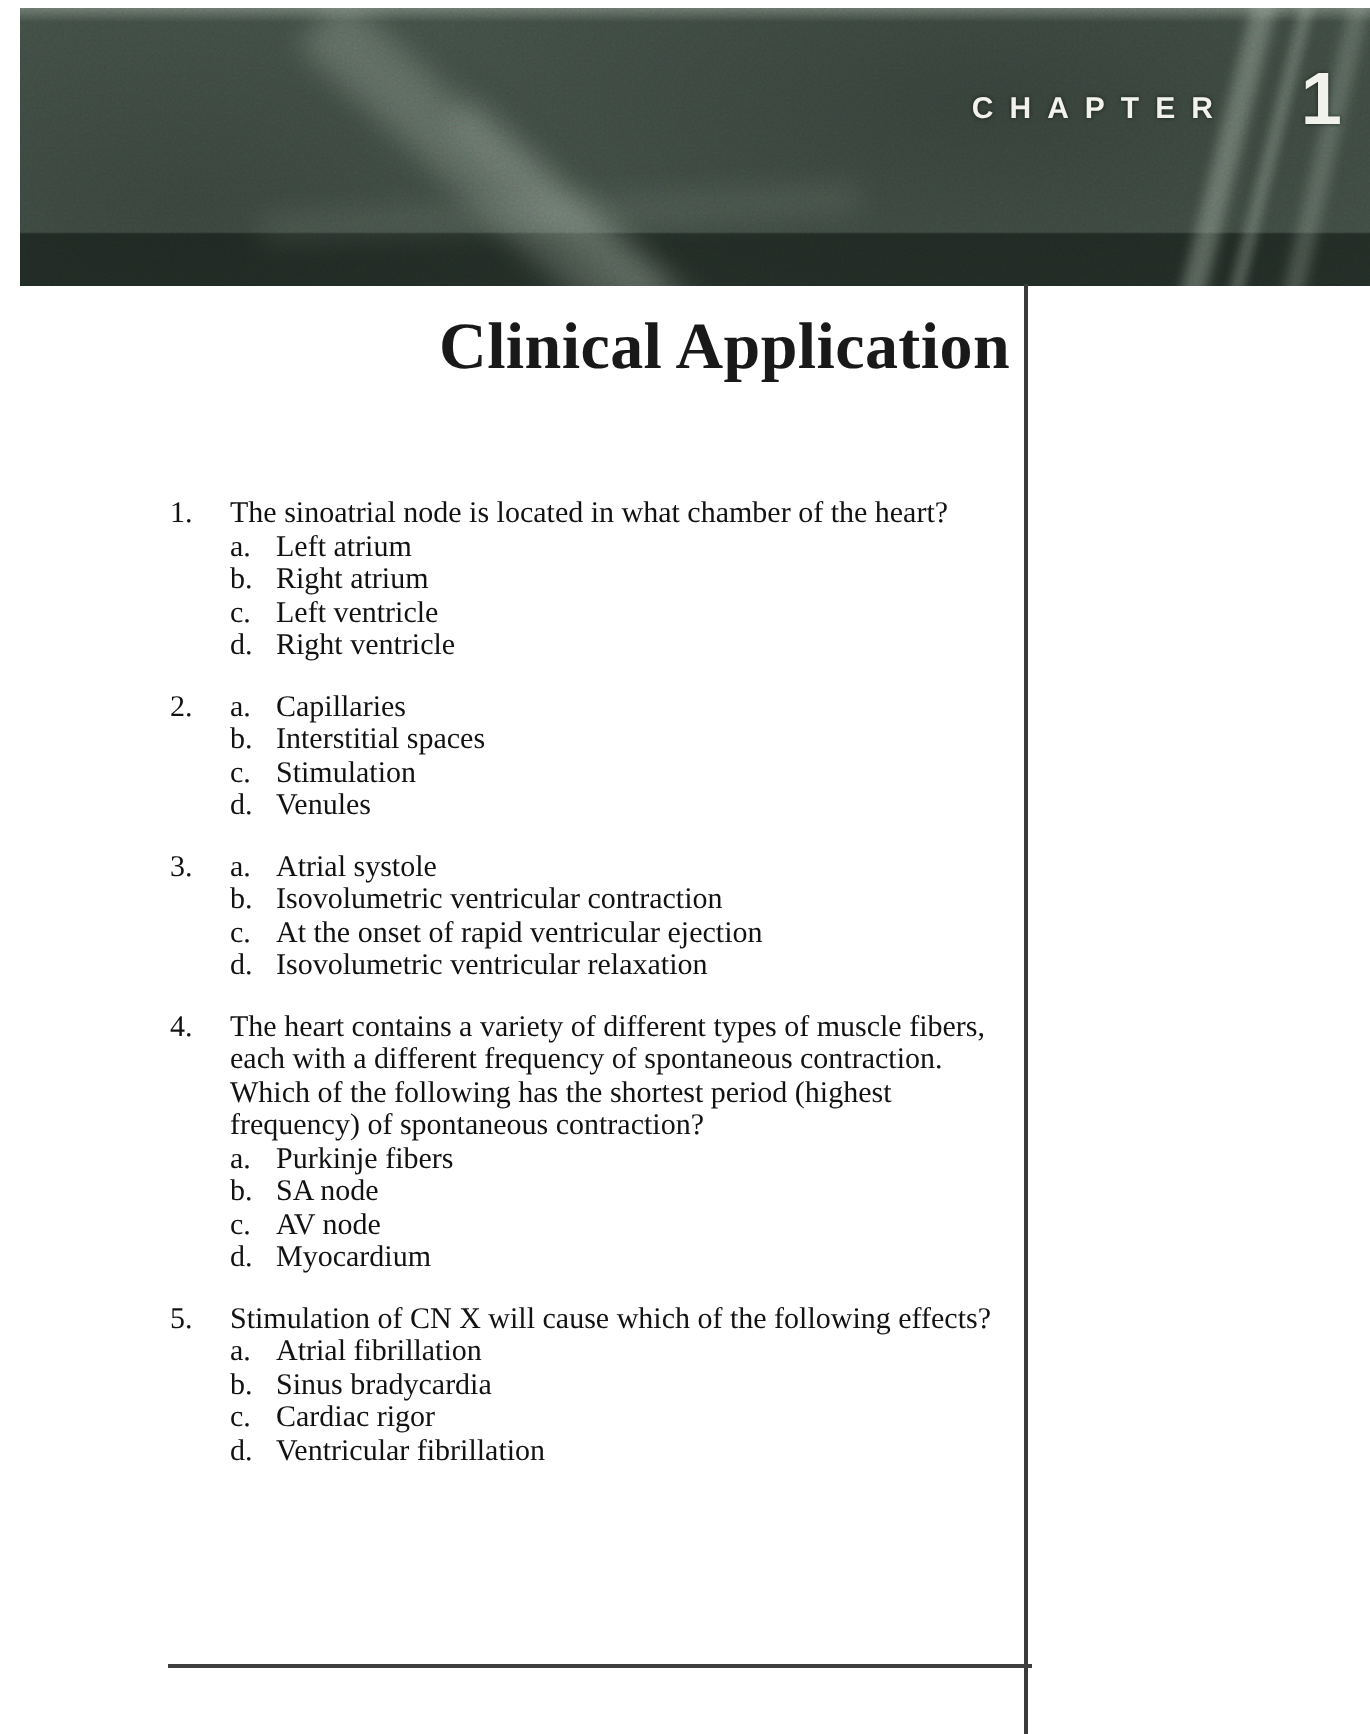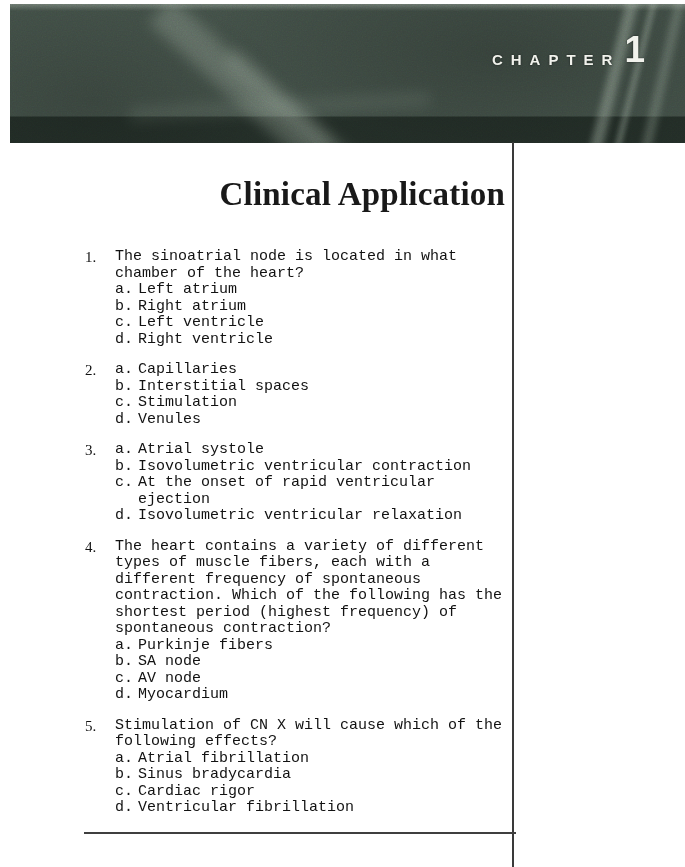--- a/index.html
+++ b/index.html
@@ -36,24 +36,25 @@
   .streak.s1 { left: 215px; top: -30px; width: 34px; height: 220px; transform: rotate(-48deg); opacity: 0.28; }
   .streak.s2 { left: 280px; top: 20px;  width: 20px; height: 190px; transform: rotate(-48deg); opacity: 0.20; }
   .streak.s3 { left: 596px; top: -20px; width: 12px; height: 200px; transform: rotate(14deg); opacity: 0.38; filter: blur(3px); }
   .streak.s4 { left: 620px; top: -20px; width: 7px;  height: 200px; transform: rotate(14deg); opacity: 0.30; filter: blur(2px); }
   .streak.s5 { left: 646px; top: -20px; width: 10px; height: 200px; transform: rotate(13deg); opacity: 0.26; filter: blur(3px); }
   .streak.s6 { left: 120px; top: 96px;  width: 300px; height: 14px; transform: rotate(-3deg); opacity: 0.12; }
   .noise-svg { position: absolute; left: 0; top: 0; width: 100%; height: 100%; opacity: 0.20; mix-blend-mode: overlay; }
 
   .chapter-tag {
     position: absolute;
-    top: 27px; right: 40px;
+    top: 27px; right: 14px;
     display: flex;
-    align-items: flex-end;
+    align-items: center;
     color: #f1f2ec;
+    gap: 32px;
   }
   .chapter-word {
     font-family: "Liberation Sans", sans-serif;
     font-size: 15px;
     font-weight: 600;
     letter-spacing: 8px;
     margin-top: 10px;
     text-shadow: 0 0 2px rgba(0,0,0,0.6);
   }
   .chapter-num {
@@ -83,35 +84,34 @@
   .title {
     position: absolute;
     left: 40px; right: 180px;
     top: 155px;
     text-align: right;
     font-weight: 700;
     font-size: 33px;
     line-height: 39px;
     color: #191919;
     letter-spacing: 0.2px;
-    margin-top: 20px;
   }
 
   
   .questions {
     position: absolute;
     left: 85px; top: 249px;
     width: 424px;
     font-size: 15px;
     line-height: 16.5px;
     color: #121212;
   }
   .question { display: flex; margin-bottom: 14px; }
   .q-num { flex: 0 0 30px; }
-  .q-body { flex: 1; font-family: Liberation Mono, monospace; }
+  .q-body { flex: 1; }
   .options { margin: 0; padding: 0; list-style: none; }
   .option { display: flex; }
   .opt-letter { flex: 0 0 23px; }
   .opt-text { flex: 1; }
 </style>
 </head>
 <body>
 
 <div id="page">
 

